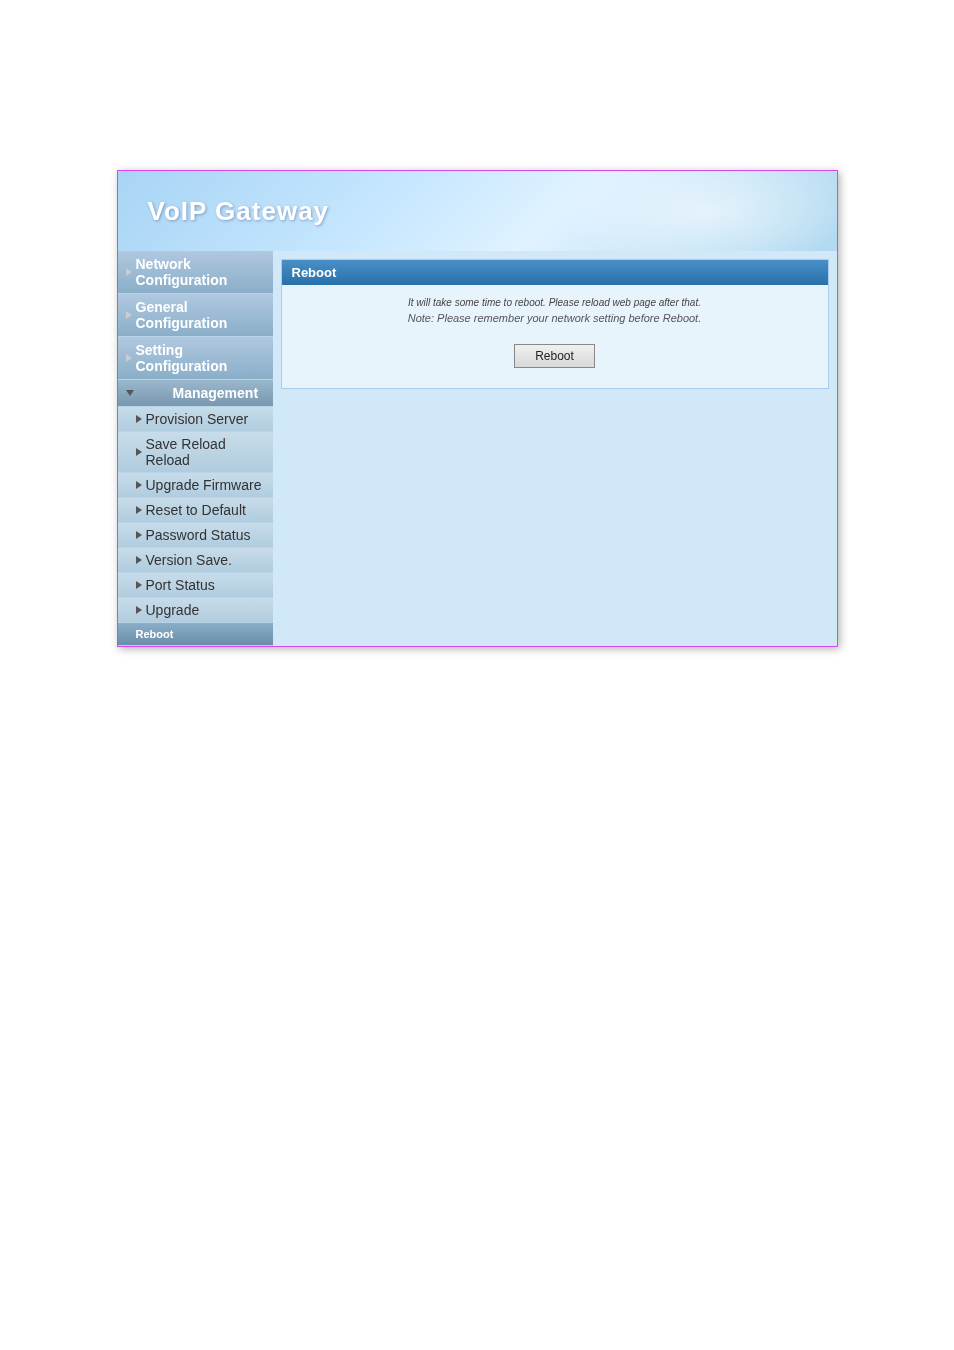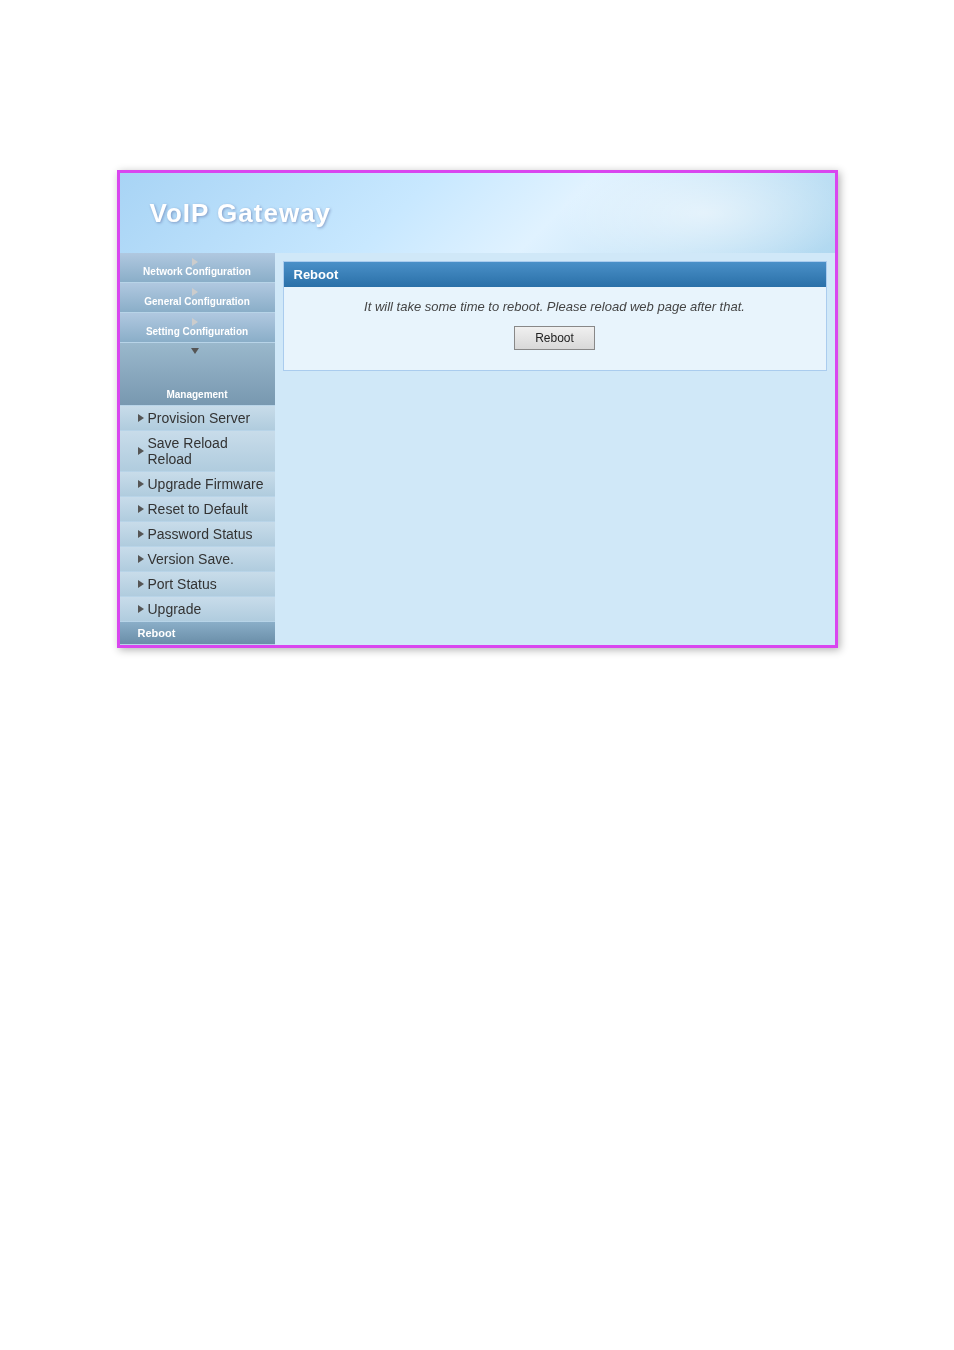--- a/index.html
+++ b/index.html
@@ -13,21 +13,21 @@
 
     .outer-wrapper {
       display: flex;
       justify-content: center;
       align-items: flex-start;
       padding-top: 170px;
     }
 
     .app-container {
       width: 721px;
-      border: 3px solid #d946ef;
+      border: 1px solid #d946ef;
       box-shadow: 2px 2px 8px rgba(0,0,0,0.3);
     }
 
     
     .header-banner {
       background: linear-gradient(135deg, #a8d4f5 0%, #c8e8ff 40%, #e0f2ff 60%, #b0d8f0 100%);
       height: 80px;
       display: flex;
       align-items: center;
       padding-left: 30px;
@@ -74,23 +74,22 @@
       cursor: pointer;
       font-size: 11px;
       color: #222;
       border-bottom: 1px solid #b8d4e8;
     }
 
     .sidebar-item.top-level {
       background: linear-gradient(to bottom, #b0c8e0, #8aaec8);
       color: #fff;
       font-weight: bold;
-      font-size: 10px;
+      font-size: 14px;
       padding: 5px 8px;
-      flex-direction: column;
     }
 
     .sidebar-item.sub-item {
       background: linear-gradient(to bottom, #c8dcea, #b0ccde);
       color: #333;
       padding: 4px 8px 4px 18px;
       font-size: 14px;
     }
 
     .sidebar-item.active-item {
@@ -147,21 +146,21 @@
       font-weight: bold;
     }
 
     .content-panel-body {
       padding: 12px 16px;
       background: #e8f4fc;
     }
 
     .info-text {
       color: #444;
-      font-size: 13px;
+      font-size: 10px;
       text-align: center;
       margin-bottom: 4px;
       font-style: italic;
     }
 
     .note-text {
       color: #555;
       font-size: 11px;
       text-align: center;
       margin-bottom: 12px;
@@ -272,20 +271,21 @@
 
       <div class="content-area">
         <div class="content-panel">
 
           <div class="content-panel-header">
             <span>Reboot</span>
           </div>
 
           <div class="content-panel-body">
             <p class="info-text">It will take some time to reboot. Please reload web page after that.</p>
+            <p class="note-text">Note: Please remember your network setting before Reboot.</p>
             <div class="reboot-btn-row">
               <button class="reboot-button">Reboot</button>
             </div>
           </div>
 
         </div>
       </div>
 
     </div>
   </div>

